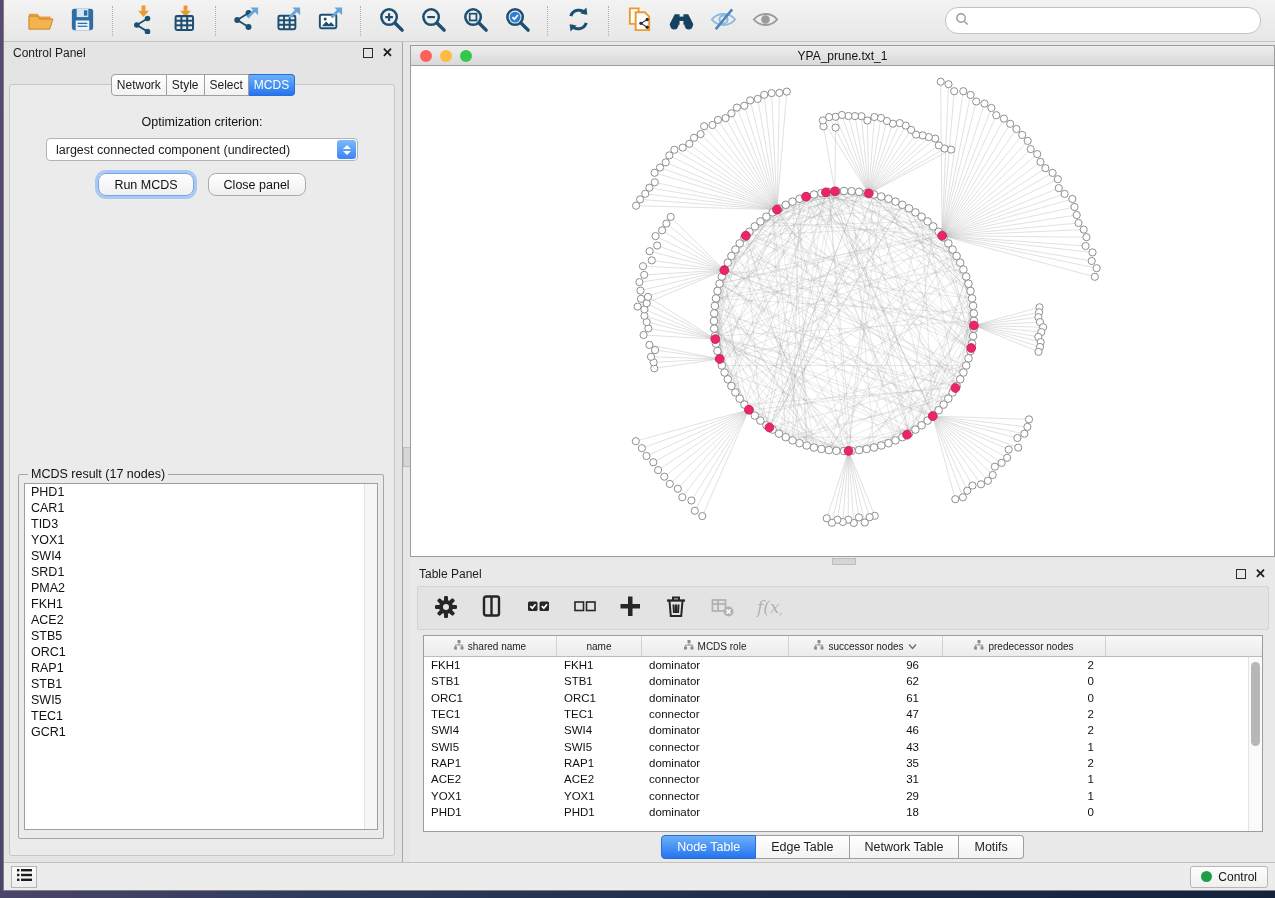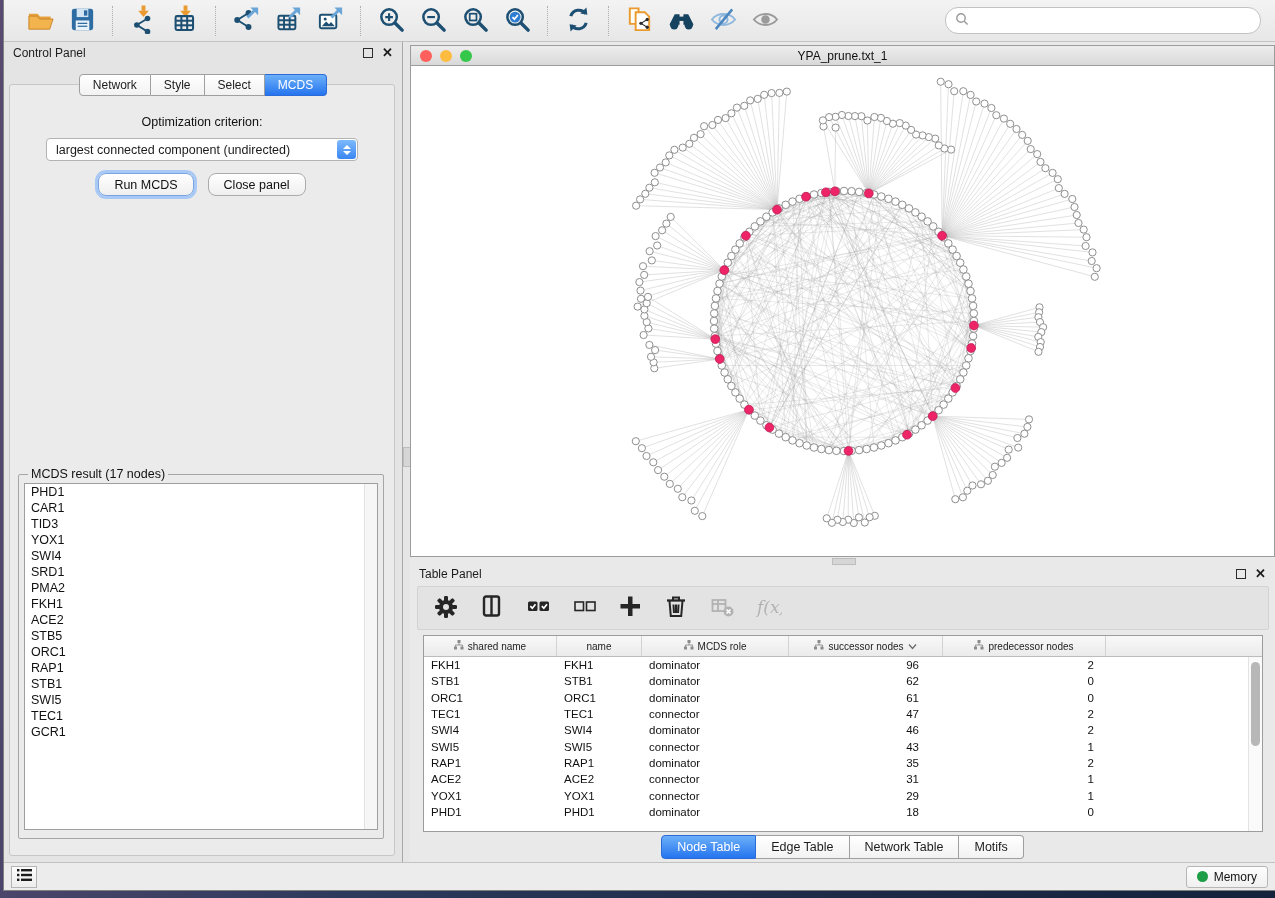--- a/index.html
+++ b/index.html
@@ -24,21 +24,21 @@
   .search-box input{border:none;outline:none;flex:1;font-size:12px;font-family:"Liberation Sans",sans-serif;background:transparent;}
   
   .main{flex:1;display:flex;min-height:0;position:relative;}
   
   .control-panel{width:398px;flex:0 0 398px;background:#e4e4e4;position:relative;}
   .panel-header{height:22px;display:flex;align-items:center;padding:0 9px;font-size:12px;color:#1c1c1c;}
   .win-controls{margin-left:auto;display:flex;gap:9px;align-items:center;}
   .wc-float{width:8px;height:8px;border:1.6px solid #2c2c2c;}
   .wc-close{font-size:13px;font-weight:bold;color:#1c1c1c;line-height:8px;}
   .ctl-tabs{position:absolute;left:0;right:0;top:32px;display:flex;justify-content:center;z-index:2;}
-  .seg-tab{font-size:12px;padding:3px 13px;background:linear-gradient(#ffffff,#f2f2f2);
+  .seg-tab{font-size:12px;padding:3px 5px;background:linear-gradient(#ffffff,#f2f2f2);
            border:1px solid #9f9f9f;border-left:none;color:#1c1c1c;}
   .seg-tab:first-child{border-left:1px solid #9f9f9f;border-radius:4px 0 0 4px;}
   .seg-tab:last-child{border-radius:0 4px 4px 0;}
   .seg-tab.active{background:linear-gradient(#6cb0f9,#2574ef);color:#fff;border-color:#2a6bd8;}
   .tab-content{position:absolute;left:5px;right:7px;top:42px;bottom:6px;background:#ebebeb;
                border:1px solid #c7c7c7;border-radius:3px;}
   .opt-label{margin-top:30px;text-align:center;font-size:12.5px;color:#111;}
   .select{margin:9px auto 0;width:312px;height:23px;background:#fff;border:1px solid #b3b3b3;
           border-radius:4px;position:relative;display:flex;align-items:center;font-size:12.5px;
           padding-left:9px;box-sizing:border-box;}
@@ -1384,16 +1384,16 @@
               <rect x="1" y="6.8" width="2.4" height="2.4"></rect>
               <rect x="5" y="6.8" width="11" height="2.4"></rect>
               <rect x="1" y="11.6" width="2.4" height="2.4"></rect>
               <rect x="5" y="11.6" width="11" height="2.4"></rect>
             </g>
           </svg>
       </span>
     </button>
     <button class="memory-btn">
       <span class="mem-dot" id="mem-dot" style="background: rgb(30, 158, 70);"></span>
-      <span>Memory</span>
+      <span>Control</span>
     </button>
   </div>
 </div>
 
 </body></html>

